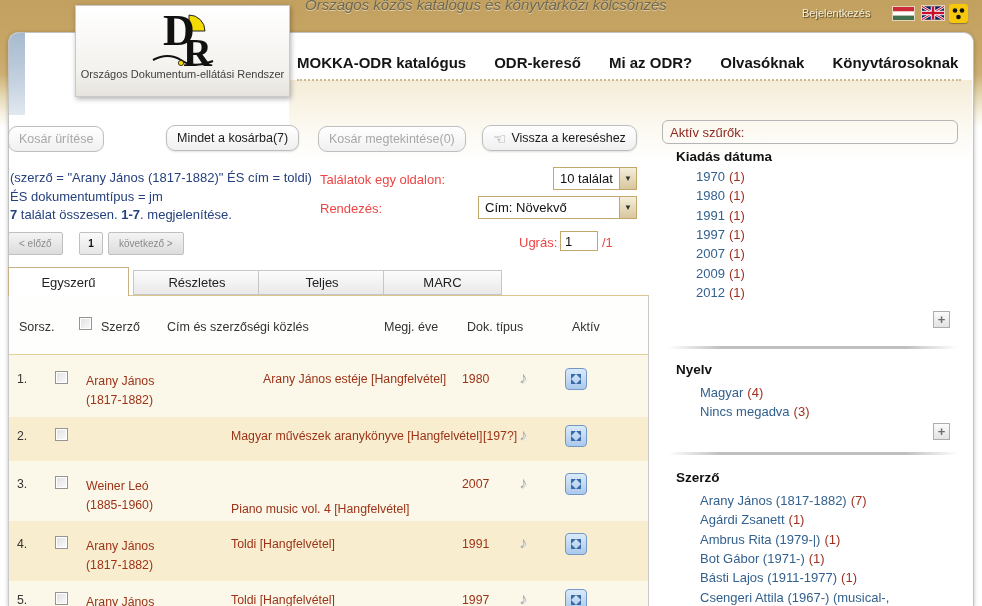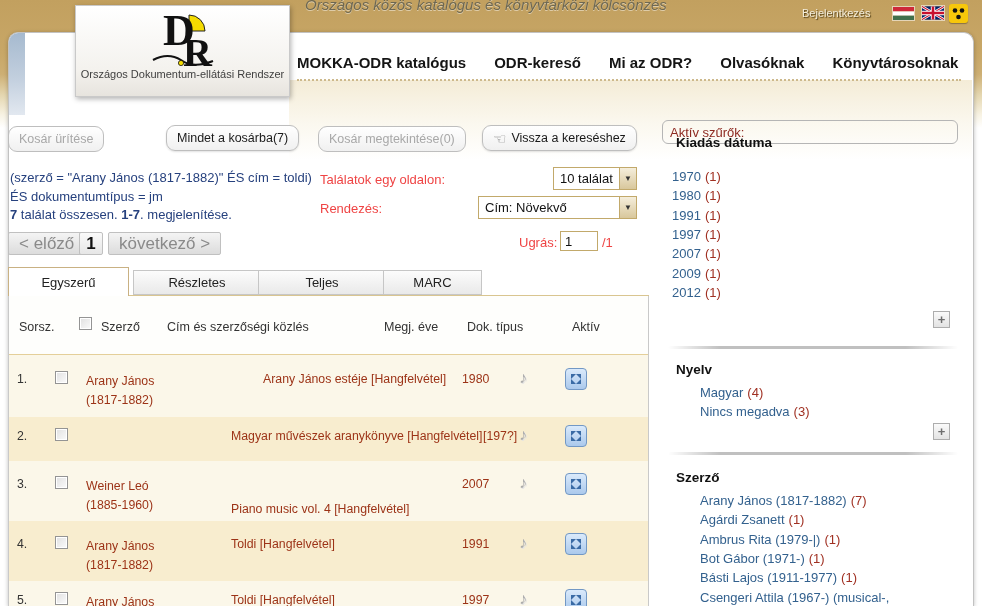--- a/index.html
+++ b/index.html
@@ -58,21 +58,21 @@
     display:flex; align-items:center; z-index:2; cursor:pointer; }
   .fs-text { flex:1; font-size:13px; color:#111; padding-left:6px; white-space:nowrap; overflow:hidden; }
   .fs-arrow { width:17px; height:100%; border-left:1px solid #C2A96B;
     background:linear-gradient(180deg,#F5EEDC,#D8C79C); display:flex; align-items:center;
     justify-content:center; font-size:8px; color:#333; }
   .jump-input { position:absolute; width:38px; height:20px; border:1px solid #C2A96B;
     font-size:13px; color:#111; padding-left:4px; z-index:2; font-family:"Liberation Sans",sans-serif; }
 
   
   .pgbtn { position:absolute; height:23px; border:1px solid #C0C0C0; border-radius:2px;
-    background:linear-gradient(180deg,#F4F4F4,#DCDCDC); font-size:17px; color:#8A8A8A;
+    background:linear-gradient(180deg,#F4F4F4,#DCDCDC); font-size:10px; color:#8A8A8A;
     display:flex; align-items:center; justify-content:center; cursor:pointer; z-index:2; padding:0 10px; }
   .pgbtn.cur { color:#111; font-weight:bold; background:linear-gradient(180deg,#FAFAFA,#E6E6E6); }
 
   
   .tab { position:absolute; display:flex; align-items:center; justify-content:center;
     font-size:13px; color:#222; cursor:pointer; z-index:2; }
   .tab.inactive { top:270px; height:25px; width:128px; border:1px solid #C6C6C6;
     background:linear-gradient(180deg,#FCFCFC,#E9E9E9); }
   .tab.active { top:267px; height:29px; width:121px; border:1px solid #C9B183; border-bottom:none;
     background:#fff; z-index:3; }
@@ -198,21 +198,21 @@
   <input class="jump-input" style="left: 560px; top: 231px;" value="1">
   <div class="abs ctl-label nowrap" style="left:602px; top:235px;">/1</div>
 
   <div class="pgbtn" style="left:8px; top:232px;">&lt; előző</div>
   <div class="pgbtn cur" style="left:79px; top:232px; width:24px; padding:0;">1</div>
   <div class="pgbtn" style="left:108px; top:232px;">következő &gt;</div>
 
   <div class="tab active" style="left:8px;">Egyszerű</div>
   <div class="tab inactive" style="left:133px;">Részletes</div>
   <div class="tab inactive" style="left:258px;">Teljes</div>
-  <div class="tab inactive" style="left:383px; width:99px;">MARC</div>
+  <div class="tab inactive" style="left:383px; width:119px;">MARC</div>
   <div class="abs tabline"></div>
 
   <div class="abs twrap">
     <div class="thead">
       <span class="th" style="left:10px;">Sorsz.</span>
       <span class="cb cb-head"></span>
       <span class="th" style="left:92px;">Szerző</span>
       <span class="th" style="left:158px;">Cím és szerzőségi közlés</span>
       <span class="th" style="left:375px;">Megj. éve</span>
       <span class="th" style="left:458px;">Dok. típus</span>
@@ -325,22 +325,22 @@
             </svg>
           </span>
         </span>
     </div>
   </div>
 
   <div class="abs filters-box">
     <span class="filters-label">Aktív szűrők:</span>
   </div>
 
-  <div class="side-title" style="left:676px; top:135px;">Kiadás dátuma</div>
-  <div class="side-list" style="left:672px; top:167px;">
+  <div class="side-title" style="left:676px; top:149px;">Kiadás dátuma</div>
+  <div class="side-list" style="left:696px; top:167px;">
     <div class="side-item">
         <span class="si-label">1970</span>
         <span class="si-count">(1)</span>
       </div>
     <div class="side-item">
         <span class="si-label">1980</span>
         <span class="si-count">(1)</span>
       </div>
     <div class="side-item">
         <span class="si-label">1991</span>

